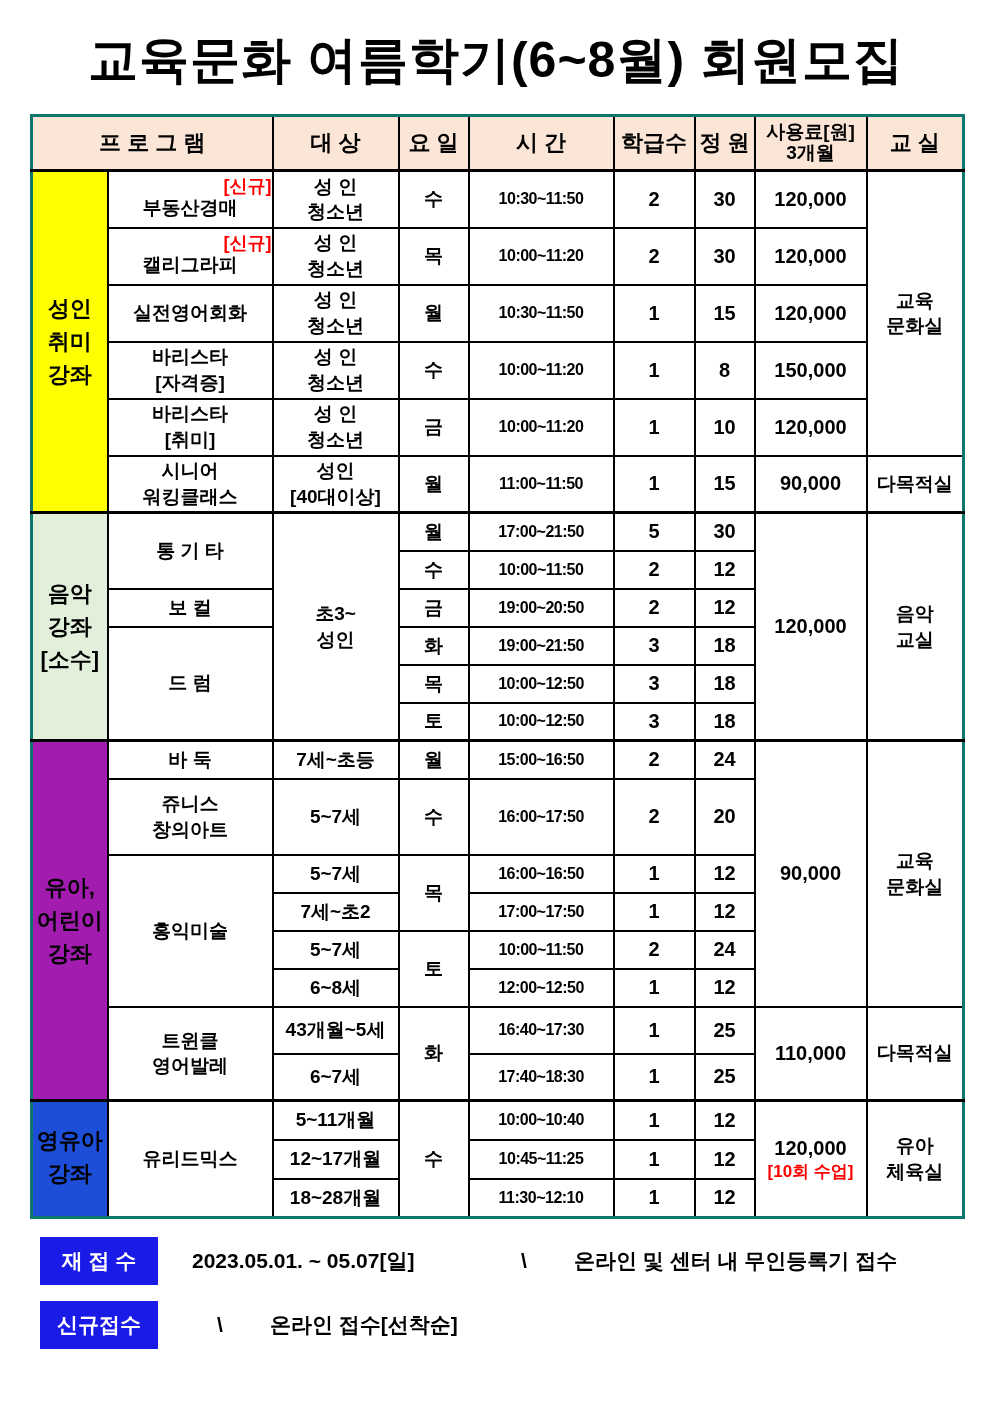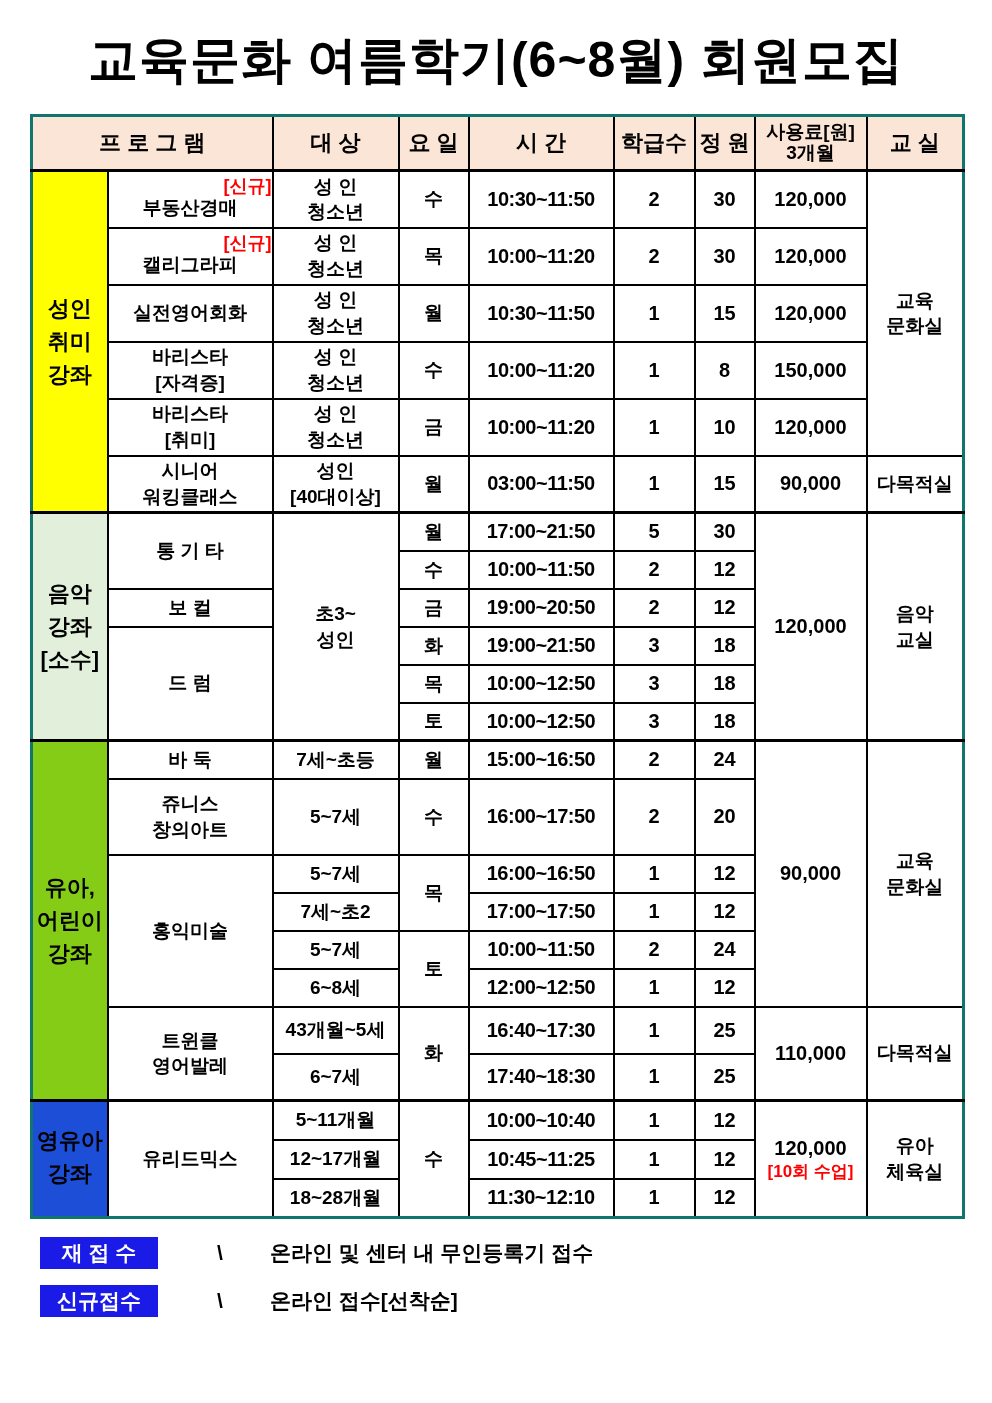--- a/index.html
+++ b/index.html
@@ -23,32 +23,32 @@
     font-size:19px;overflow:hidden;
   }
   thead th{
     background:#FBE5D6;font-size:22px;height:52px;
     border-bottom:3px solid #000;line-height:1.1;
   }
   thead th.fee-h{font-size:19px;}
   .sec{font-size:22px;line-height:1.5;}
   .bg-a{background:#FFFF00;}
   .bg-b{background:#E2EFDA;}
-  .bg-c{background:#84cc16;}
+  .bg-c{background:#a21caf;}
   .bg-d{background:#1d4ed8;font-family:Liberation Mono, monospace;}
   .sec-start td{border-top:3px solid #000;}
   .tag{display:block;text-align:right;padding:3px 0 0 14px;color:#FF0000;font-size:18px;line-height:1.1;}
   .pname{display:block;text-align:center;line-height:1.2;padding-bottom:4px;}
   .fee-note{display:block;color:#FF0000;font-size:17px;line-height:1.2;}
-  .time{font-size:20px;letter-spacing:-0.5px;}
+  .time{font-size:16px;letter-spacing:-0.5px;}
   .num{font-size:20px;}
   .footer{margin:18px 0 0 40px;}
   .frow{display:flex;align-items:center;margin-bottom:16px;font-size:21px;}
   .badge{
-    background:#1B1BE8;color:#fff;width:118px;height:32px;
+    background:#1B1BE8;color:#fff;width:118px;height:48px;
     display:flex;align-items:center;justify-content:center;
     font-size:21px;flex:0 0 auto;
   }
   .fdate{margin-left:34px;width:270px;flex:0 0 auto;}
   .fsep{margin-left:32px;width:60px;text-align:center;flex:0 0 auto;}
   .fdesc{margin-left:20px;}
 </style>
 </head>
 <body>
 
@@ -137,21 +137,21 @@
       <td class="num">1</td>
       <td class="num">10</td>
       <td class="num">120,000</td>
     </tr>
     <tr style="height:57px">
       <td>시니어
 워킹클래스</td>
       <td>성인
 [40대이상]</td>
       <td>월</td>
-      <td class="time">03:00~11:50</td>
+      <td class="time">11:00~11:50</td>
       <td class="num">1</td>
       <td class="num">15</td>
       <td class="num">90,000</td>
       <td>다목적실</td>
     </tr>
 
     <tr class="sec-start" style="height:38px">
       <td class="sec bg-b" rowspan="6">음악
 강좌
 [소수]</td>
@@ -291,20 +291,21 @@
       <td class="time">11:30~12:10</td>
       <td class="num">1</td>
       <td class="num">12</td>
     </tr>
   </tbody>
 </table>
 
 <div class="footer">
   <div class="frow">
     <div class="badge">재 접 수</div>
+    <div class="fdate">2023.05.01.  ~  05.07[일]</div>
     <div class="fsep">\</div>
     <div class="fdesc">온라인 및 센터 내 무인등록기 접수</div>
   </div>
   <div class="frow">
     <div class="badge">신규접수</div>
     <div class="fsep">\</div>
     <div class="fdesc">온라인 접수[선착순]</div>
   </div>
 </div>
 

